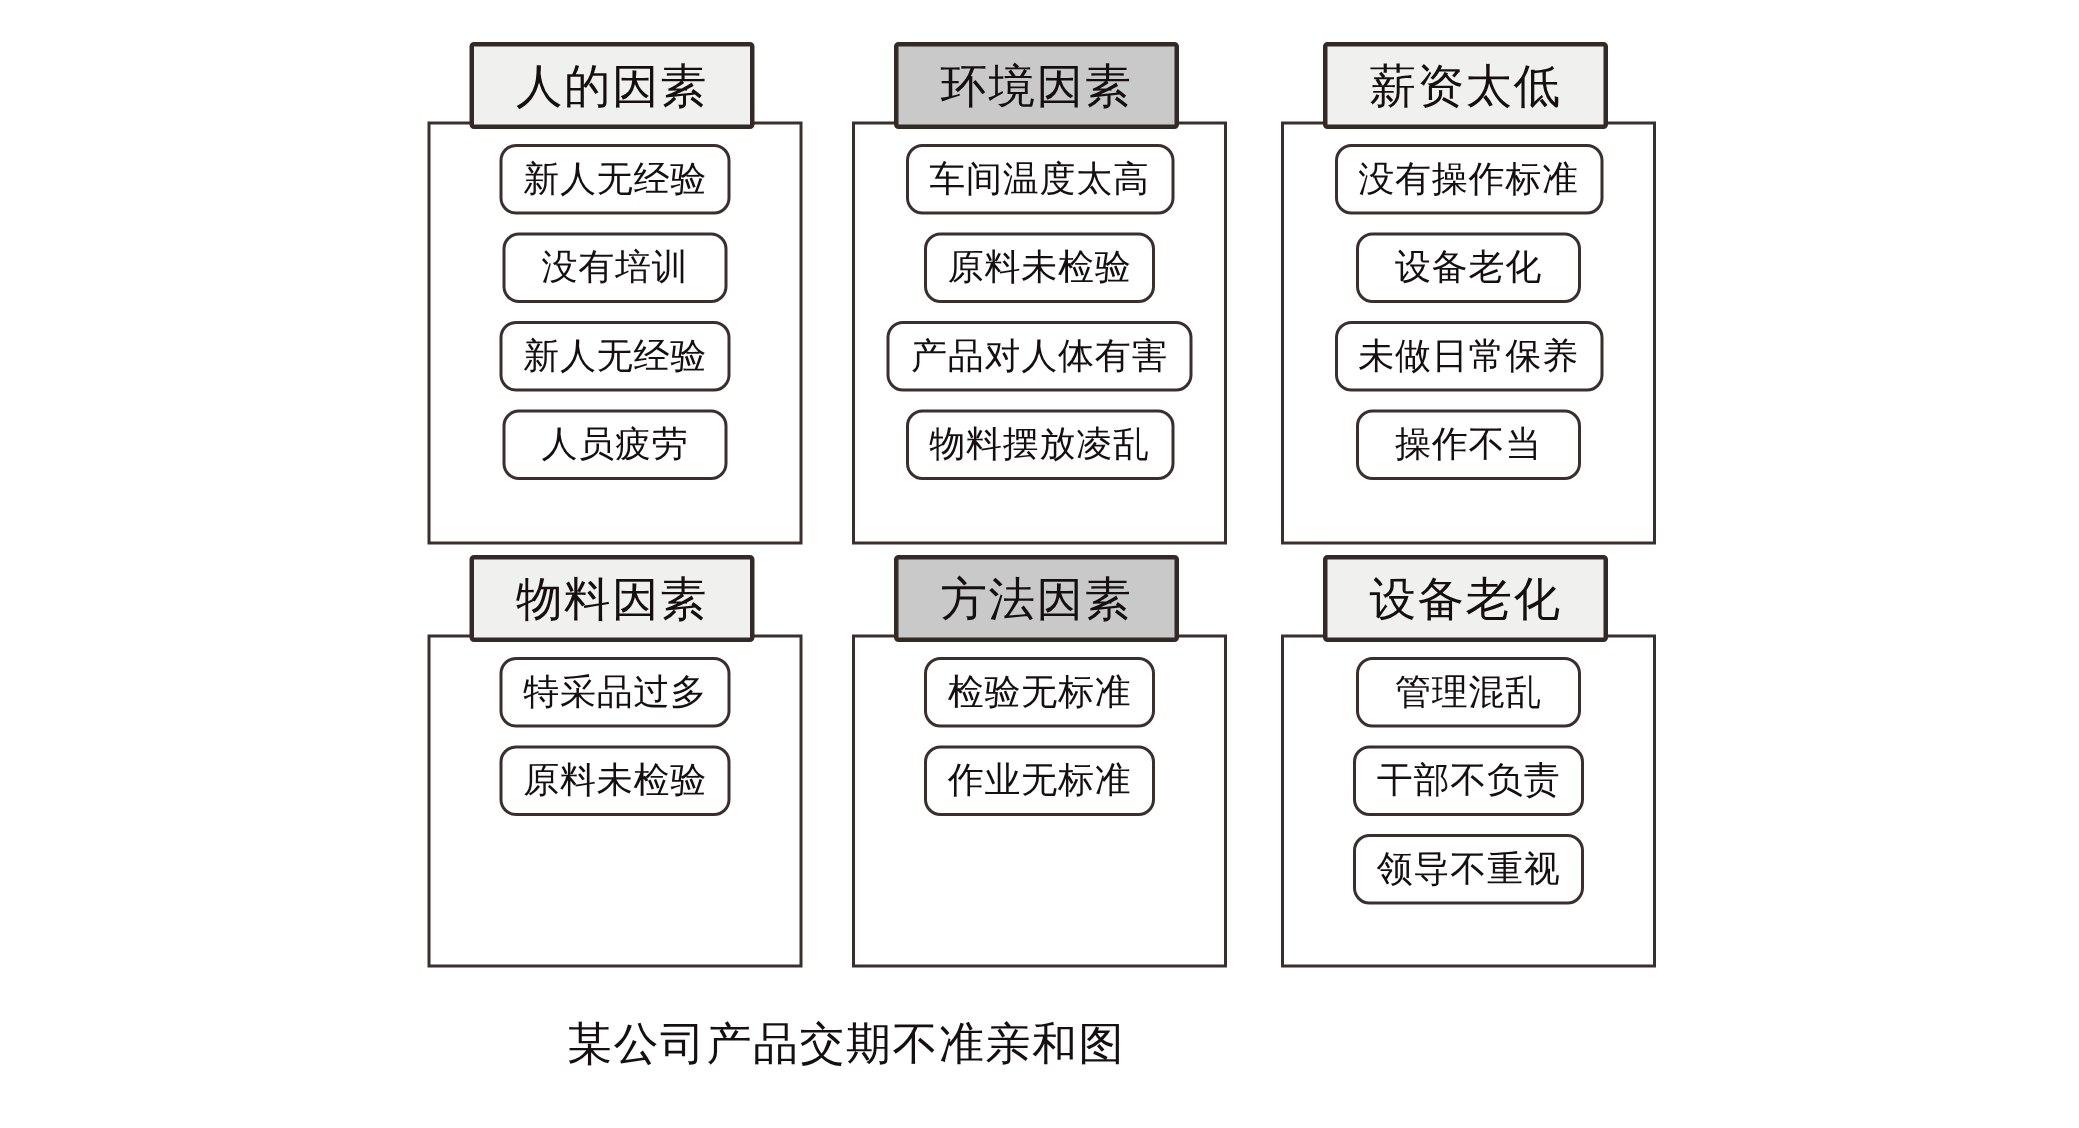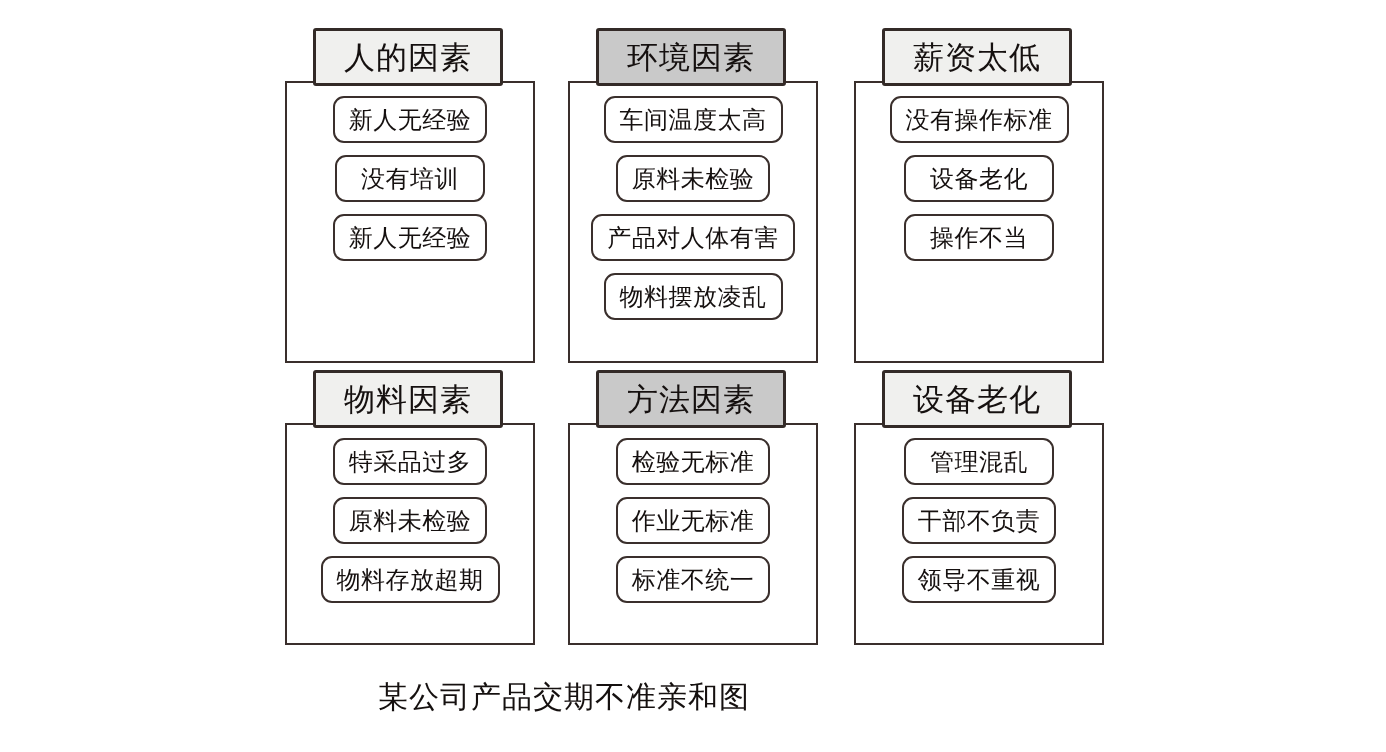--- a/index.html
+++ b/index.html
@@ -142,20 +142,23 @@
       <div class="group-items">
         <div class="item-card">
             <span class="item-label">新人无经验</span>
           </div>
         <div class="item-card">
             <span class="item-label">没有培训</span>
           </div>
         <div class="item-card">
             <span class="item-label">新人无经验</span>
           </div>
+        <div class="item-card">
+            <span class="item-label">人员疲劳</span>
+          </div>
       </div>
     </div>
 
     <div class="group row0 col1">
       <div class="group-frame"></div>
       <div class="group-header emphasis">
         <span class="group-header-label">环境因素</span>
       </div>
       <div class="group-items">
         <div class="item-card">
@@ -179,58 +182,55 @@
         <span class="group-header-label">薪资太低</span>
       </div>
       <div class="group-items">
         <div class="item-card">
             <span class="item-label">没有操作标准</span>
           </div>
         <div class="item-card">
             <span class="item-label">设备老化</span>
           </div>
         <div class="item-card">
+            <span class="item-label">未做日常保养</span>
+          </div>
+        <div class="item-card">
             <span class="item-label">操作不当</span>
           </div>
       </div>
     </div>
 
     <div class="group row1 col0">
       <div class="group-frame"></div>
       <div class="group-header">
         <span class="group-header-label">物料因素</span>
       </div>
       <div class="group-items">
         <div class="item-card">
             <span class="item-label">特采品过多</span>
           </div>
         <div class="item-card">
             <span class="item-label">原料未检验</span>
-          </div>
-        <div class="item-card">
-            <span class="item-label">物料存放超期</span>
           </div>
       </div>
     </div>
 
     <div class="group row1 col1">
       <div class="group-frame"></div>
       <div class="group-header emphasis">
         <span class="group-header-label">方法因素</span>
       </div>
       <div class="group-items">
         <div class="item-card">
             <span class="item-label">检验无标准</span>
           </div>
         <div class="item-card">
             <span class="item-label">作业无标准</span>
           </div>
-        <div class="item-card">
-            <span class="item-label">标准不统一</span>
-          </div>
       </div>
     </div>
 
     <div class="group row1 col2">
       <div class="group-frame"></div>
       <div class="group-header">
         <span class="group-header-label">设备老化</span>
       </div>
       <div class="group-items">
         <div class="item-card">

